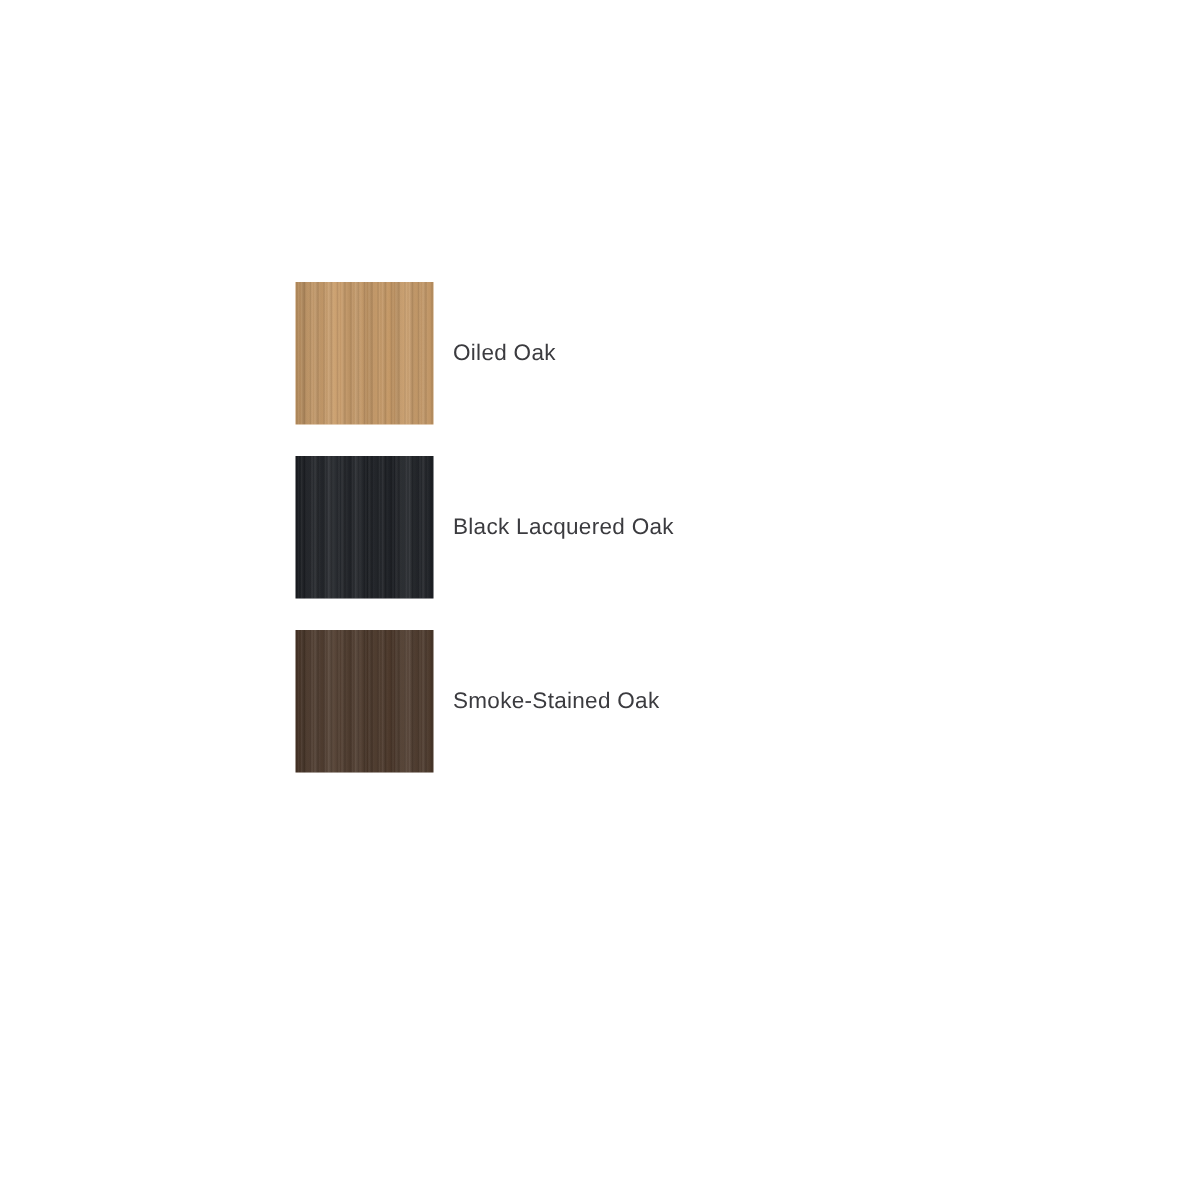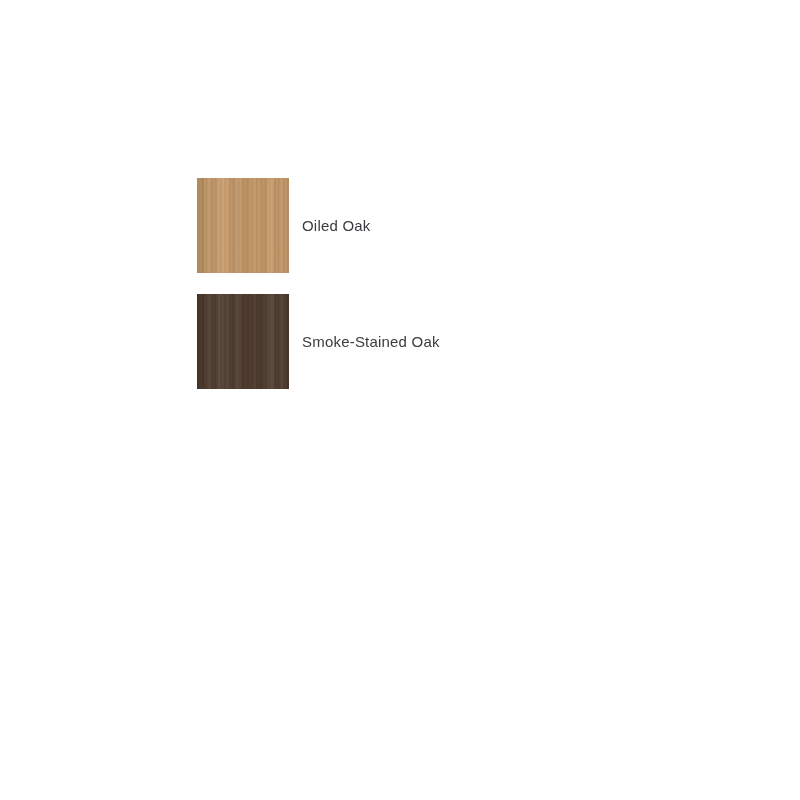--- a/index.html
+++ b/index.html
@@ -12,21 +12,21 @@
     height: 800px;
     background: #ffffff;
     font-family: "Liberation Sans", sans-serif;
     overflow: hidden;
     position: relative;
   }
 
   #swatch-list {
     position: absolute;
     left: 197px;
-    top: 178px;
+    top: 188px;
     width: 560px;
   }
 
   .swatch-row {
     display: flex;
     align-items: center;
     height: 95px;
     margin-bottom: 21px;
   }
   .swatch-row:last-child {
@@ -126,20 +126,29 @@
     <div class="swatch-chip" style="background-color: rgb(200, 154, 102);">
       <div class="grain-broad"></div>
       <div class="grain-fine"></div>
       <div class="grain-figure"></div>
       <div class="shade"></div>
     </div>
     <div class="swatch-label" style="color: rgb(59, 59, 63);">Oiled Oak</div>
   </div>
 
 
+  <div class="swatch-row">
+    <div class="swatch-chip" style="background-color: rgb(26, 29, 34);">
+      <div class="grain-broad"></div>
+      <div class="grain-fine"></div>
+      <div class="grain-figure"></div>
+      <div class="shade"></div>
+    </div>
+    <div class="swatch-label" style="color: rgb(59, 59, 63);">Black Lacquered Oak</div>
+  </div>
 
   <div class="swatch-row">
     <div class="swatch-chip" style="background-color: rgb(74, 54, 40);">
       <div class="grain-broad"></div>
       <div class="grain-fine"></div>
       <div class="grain-figure"></div>
       <div class="shade"></div>
     </div>
     <div class="swatch-label" style="color: rgb(59, 59, 63);">Smoke-Stained Oak</div>
   </div>

